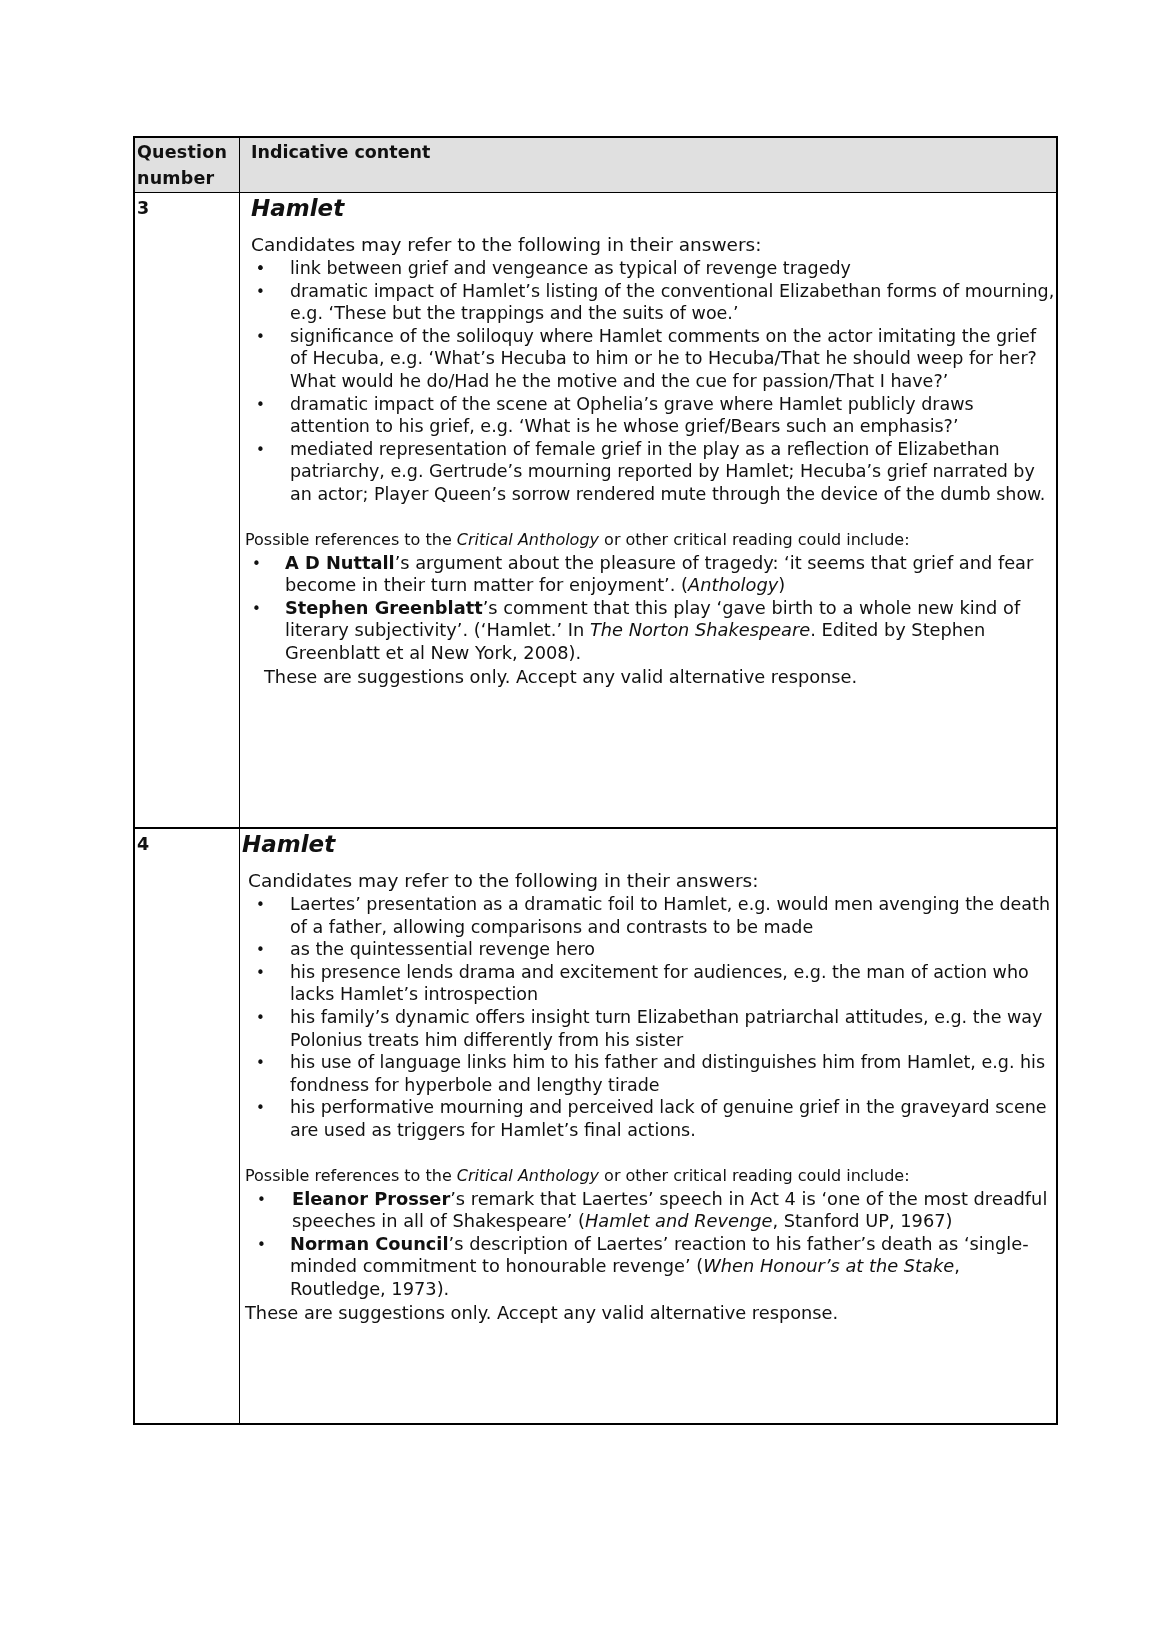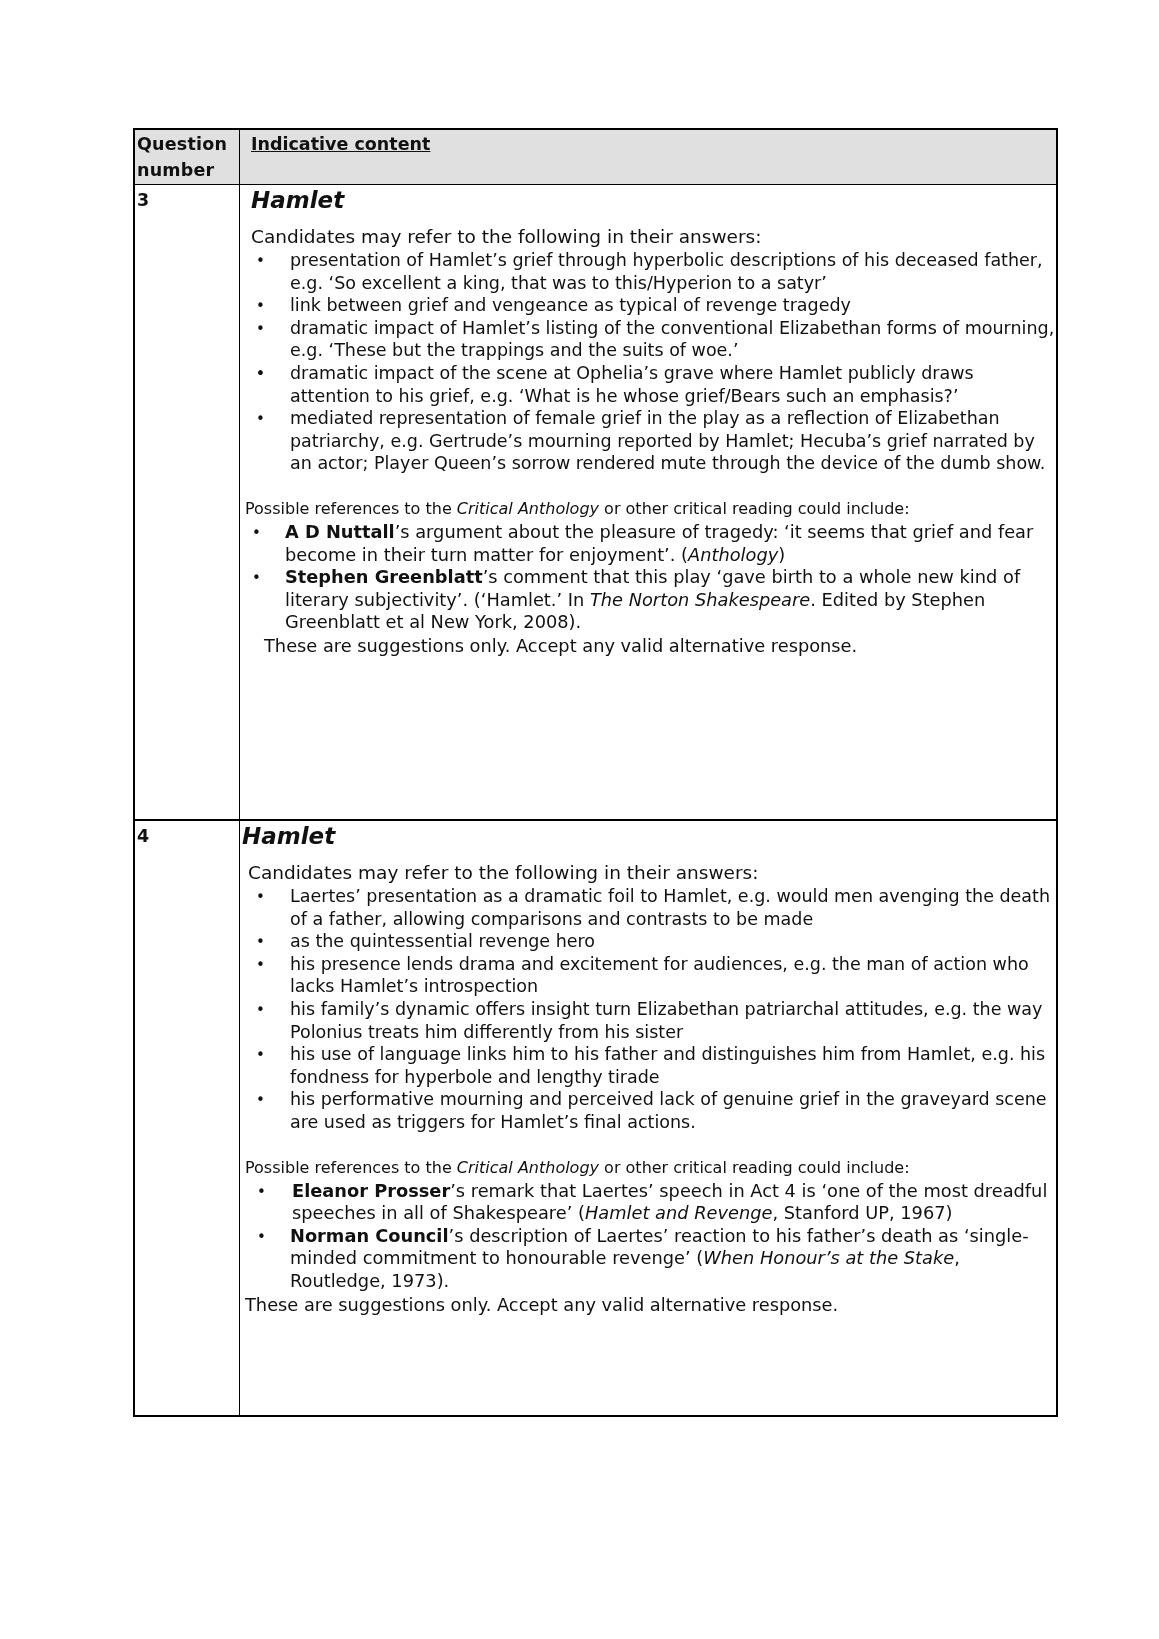--- a/index.html
+++ b/index.html
@@ -1,31 +1,31 @@
 <!DOCTYPE html>
 <html><head>
   <meta charset="utf-8">
   <style>
     html, body { margin: 0; padding: 0; background: #ffffff; }
     body {
       width: 1159px; height: 1639px; position: relative; overflow: hidden;
       font-family: "DejaVu Sans", sans-serif; color: #111;
     }
     .tbl {
-      position: absolute; left: 133px; top: 128px; width: 925px;
+      position: absolute; left: 133px; top: 136px; width: 925px;
       border: 2px solid #000; box-sizing: border-box;
     }
     .row { display: flex; }
     .row + .row { border-top: 1px solid #000; }
     .row.q4 { border-top: 2px solid #000; }
     .col-q { width: 105px; flex: none; border-right: 1px solid #000; box-sizing: border-box; padding: 0 0 0 2px; }
     .col-c { flex: 1; box-sizing: border-box; }
     .hdr { background: #e0e0e0; height: 54px; }
     .hdr .col-q { font-weight: bold; font-size: 17.5px; line-height: 26px; padding-top: 1px; letter-spacing: 0.2px;}
-    .hdr .col-c { font-weight: bold; font-size: 17.5px; padding: 1px 0 0 11px; line-height: 26px; text-decoration: underline; }
+    .hdr .col-c { font-weight: bold; font-size: 17.5px; padding: 1px 0 0 11px; line-height: 26px; }
     .qnum { font-weight: bold; font-size: 17.5px; line-height: 26px; padding-top: 2px; }
     .r3 { height: 634px; }
     .r4 { height: 594px; }
     .title { font-weight: bold; font-style: italic; font-size: 23px; line-height: 26px; }
     .r3 .title { padding: 2px 0 0 11px; }
     .r4 .title { padding: 2px 0 0 2px; }
     .intro { font-size: 18.5px; line-height: 24px; margin-top: 12px; }
     .r3 .intro { padding-left: 11px; }
     .r4 .intro { padding-left: 8px; }
     ul { list-style: none; margin: 0; padding: 0; }
@@ -56,24 +56,24 @@
     <div class="col-q">Question number</div>
     <div class="col-c">Indicative content</div>
   </div>
 
   <div class="row r3">
     <div class="col-q qnum">3</div>
     <div class="col-c">
       <div class="title">Hamlet</div>
       <div class="intro">Candidates may refer to the following in their answers:</div>
       <ul class="plist">
-        <li><span class="bul">•</span><span>presentation of Hamlet’s grief through hyperbolic descriptions of his deceased father, e.g. ‘So excellent a king, that was to this/Hyperion to a satyr’</span></li>
+        <li><span class="bul">•</span></li>
         <li><span class="bul">•</span><span>link between grief and vengeance as typical of revenge tragedy</span></li>
         <li><span class="bul">•</span><span>dramatic impact of Hamlet’s listing of the conventional Elizabethan forms of mourning, e.g. ‘These but the trappings and the suits of woe.’</span></li>
-        <li><span class="bul">•</span></li>
+        <li><span class="bul">•</span><span>significance of the soliloquy where Hamlet comments on the actor imitating the grief of Hecuba, e.g. ‘What’s Hecuba to him or he to Hecuba/That he should weep for her? What would he do/Had he the motive and the cue for passion/That I have?’</span></li>
         <li><span class="bul">•</span><span>dramatic impact of the scene at Ophelia’s grave where Hamlet publicly draws attention to his grief, e.g. ‘What is he whose grief/Bears such an emphasis?’</span></li>
         <li><span class="bul">•</span><span>mediated representation of female grief in the play as a reflection of Elizabethan patriarchy, e.g. Gertrude’s mourning reported by Hamlet; Hecuba’s grief narrated by an actor; Player Queen’s sorrow rendered mute through the device of the dumb show.</span></li>
       </ul>
       <div class="refs-intro"><span>Possible references to the </span><i>Critical Anthology</i><span> or other critical reading could include:</span></div>
       <ul class="rlist">
         <li><span class="bul">•</span><b>A D Nuttall</b><span>’s argument about the pleasure of tragedy: ‘it seems that grief and fear become in their turn matter for enjoyment’. (</span><i>Anthology</i><span>)</span></li>
         <li><span class="bul">•</span><b>Stephen Greenblatt</b><span>’s comment that this play ‘gave birth to a whole new kind of literary subjectivity’. (‘Hamlet.’ In </span><i>The Norton Shakespeare</i><span>. Edited by Stephen Greenblatt et al New York, 2008).</span></li>
       </ul>
       <div class="closing">These are suggestions only. Accept any valid alternative response.</div>
     </div>

